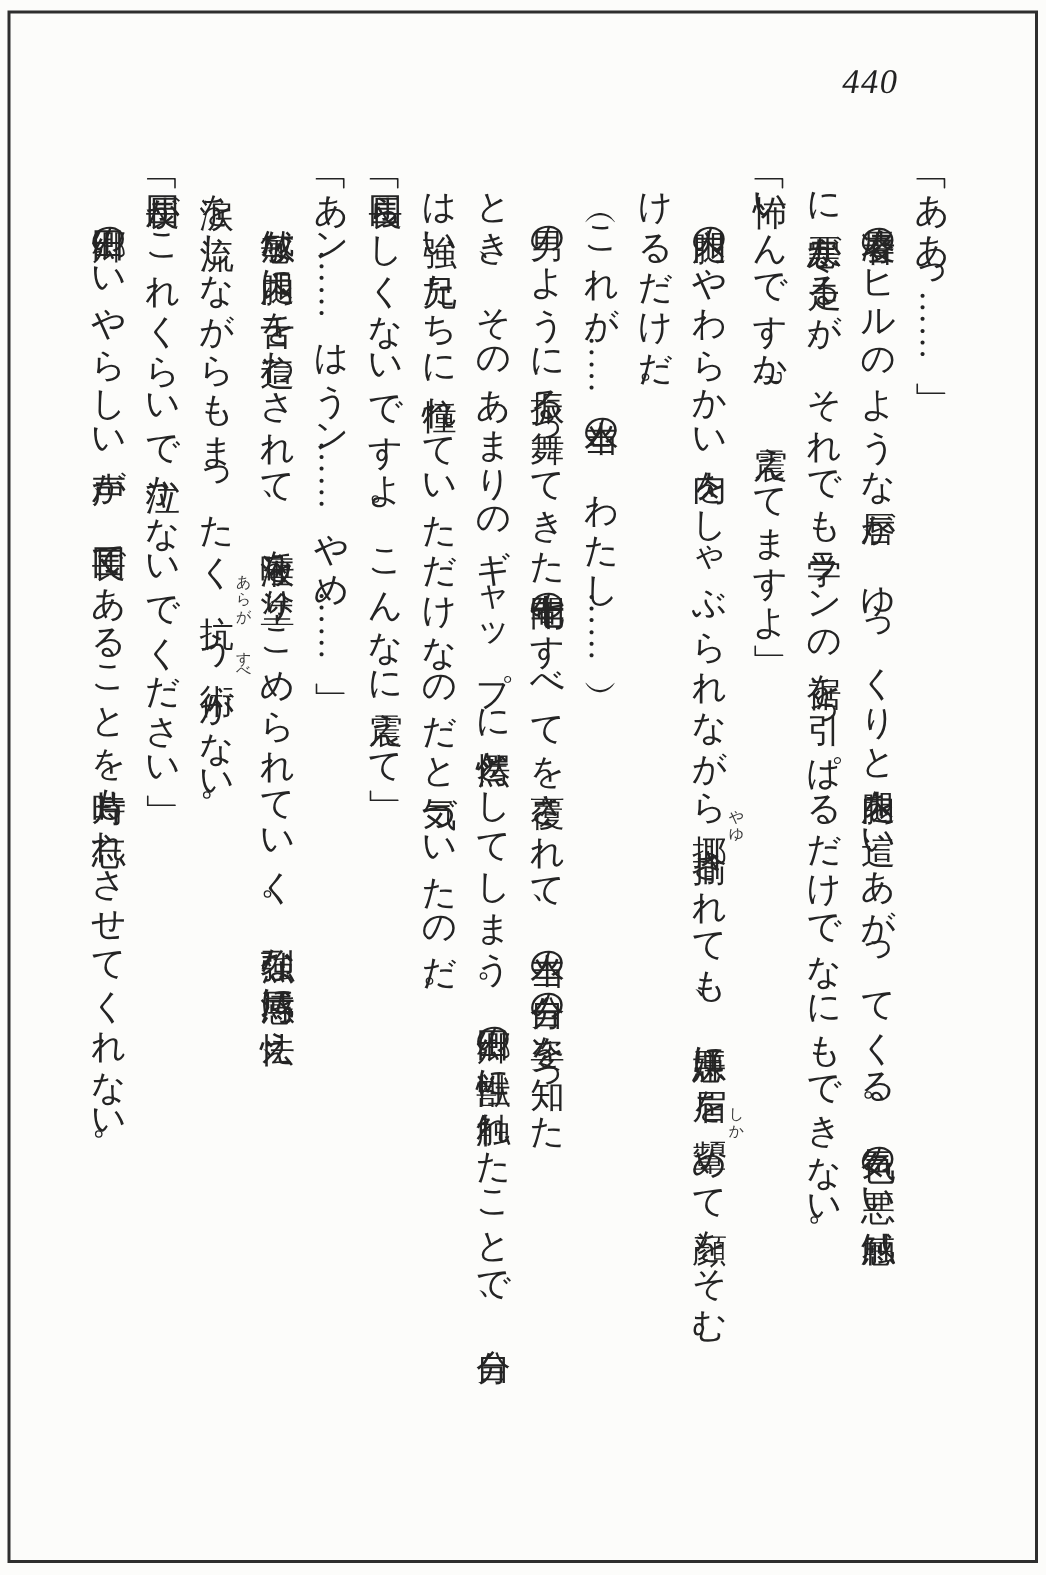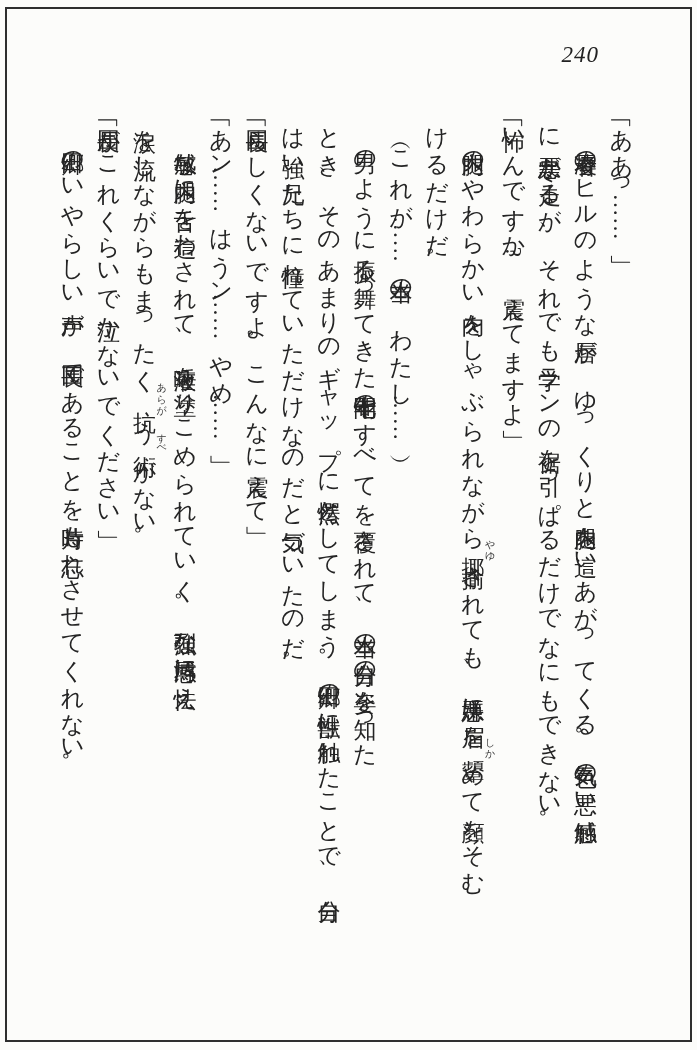--- a/index.html
+++ b/index.html
@@ -63,21 +63,21 @@
     font-size: 10px;
     letter-spacing: 0;
     color: #3a3a3a;
   }
 </style>
 </head>
 <body style="background: rgb(252, 252, 250);">
 
 <div class="page">
   <div class="frame" style="border-color: rgb(46, 46, 46);"></div>
-  <div class="page-number">240</div>
+  <div class="page-number">440</div>
   <div class="text-body" style="color: rgb(36, 36, 36);">
       <div class="col"><span>「ああっ……」</span></div>
       <div class="col indent"><span>凌辱者のヒルのような唇が、ゆっくりと内腿を這いあがってくる。気色の悪い感触</span></div>
       <div class="col"><span>に悪寒が走るが、それでも学ランの裾を引っぱるだけでなにもできない。</span></div>
       <div class="col"><span>「怖いんですか?　震えてますよ」</span></div>
       <div class="col indent"><span>内腿のやわらかい肉をしゃぶられながら</span><ruby>揶揄<rt>やゆ</rt></ruby><span>されても、嫌悪に眉を</span><ruby>顰<rt>しか</rt></ruby><span>めて顔をそむ</span></div>
       <div class="col"><span>けるだけだ。</span></div>
       <div class="col indent"><span>（これが……本当の、わたし……）</span></div>
       <div class="col indent"><span>男のように振る舞ってきた十七年間のすべてを覆されて、本当の自分の姿を知った</span></div>
       <div class="col"><span>とき、そのあまりのギャップに愕然としてしまう。郷田の獣性に触れたことで、自分</span></div>

